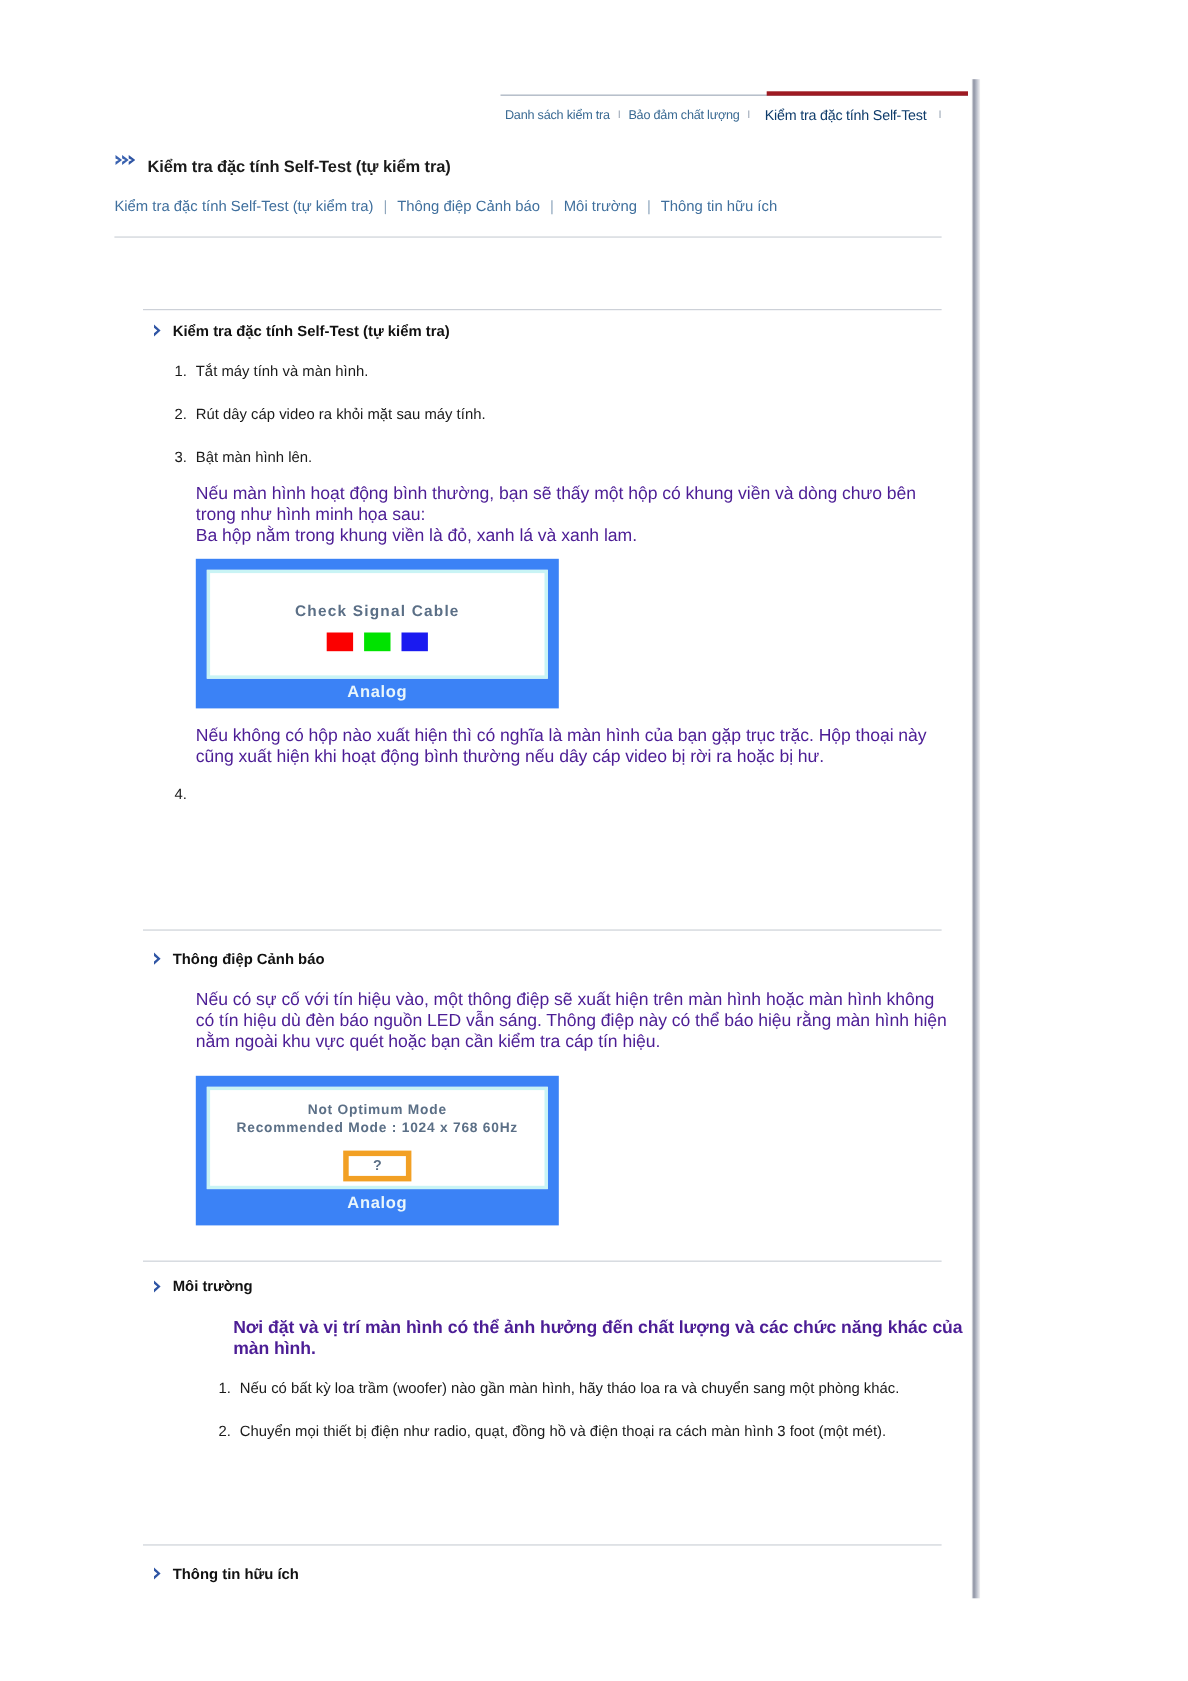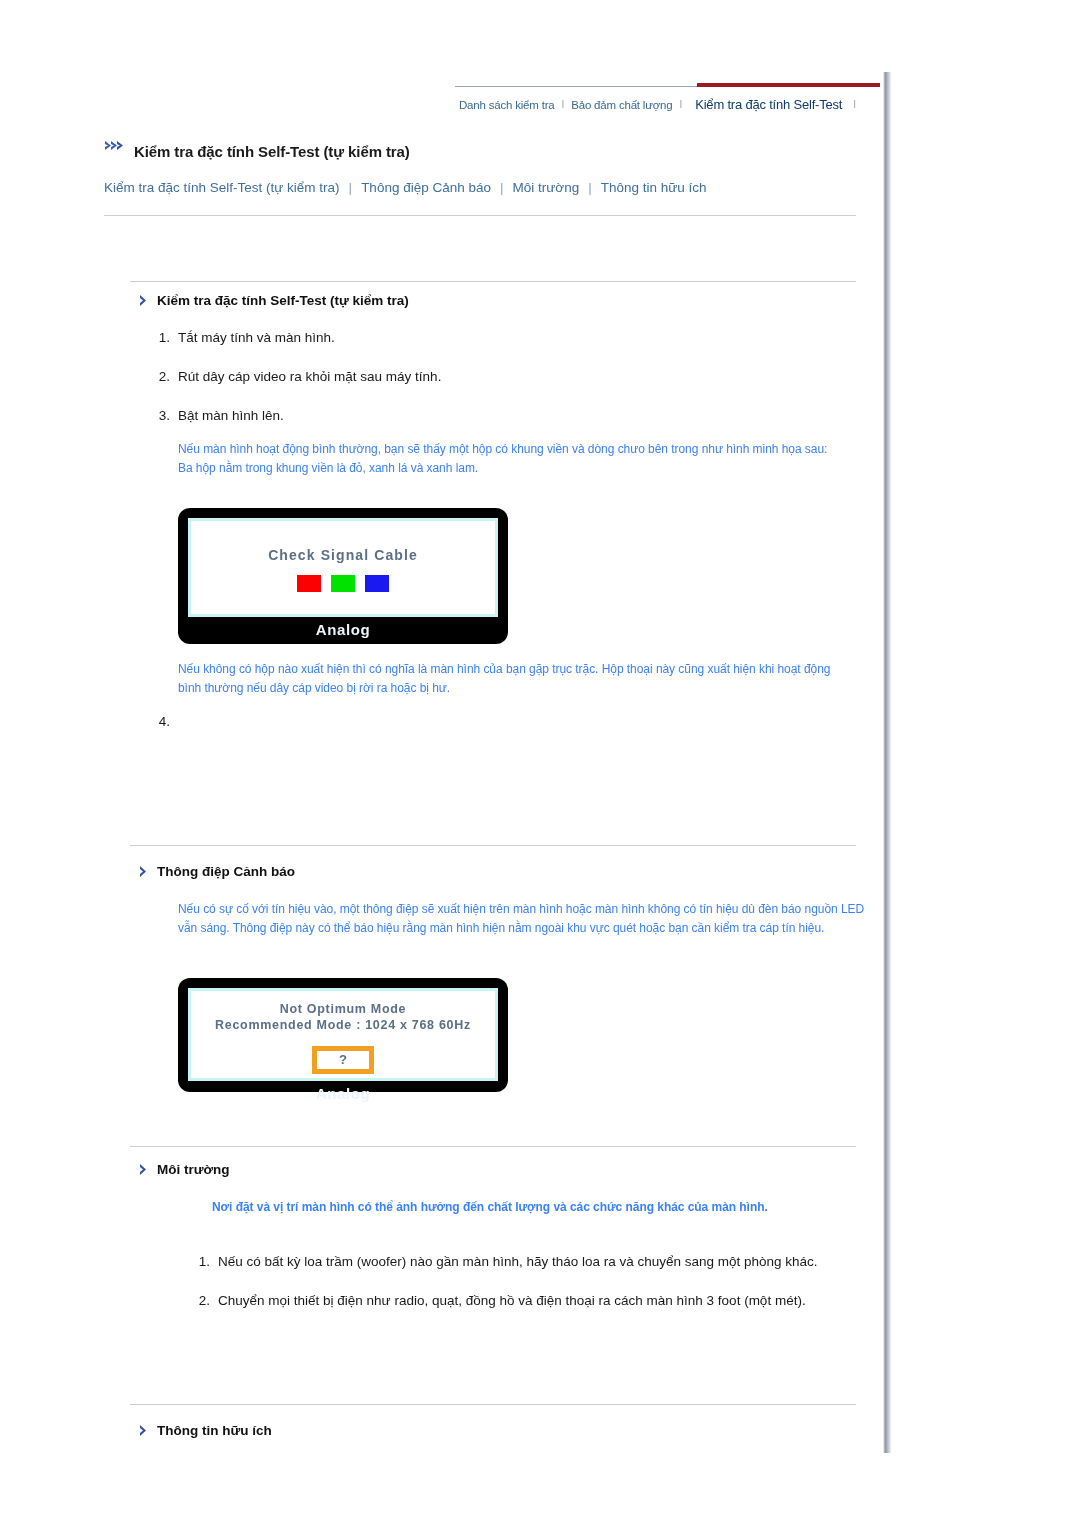--- a/index.html
+++ b/index.html
@@ -170,38 +170,37 @@
     left: 0;
     width: 24px;
     text-align: right;
   }
   .steps-1 { left: 146px; top: 328px; width: 700px; }
   .steps-4 { left: 146px; top: 712px; width: 710px; }
   .steps-env { left: 186px; top: 1252px; width: 660px; }
 
   .para {
     position: absolute;
-    font-size: 12px;
-    color: #3b82f6;
+    font-size: 16px;
+    color: #4c1d95;
     line-height: 19px;
     letter-spacing: -0.05px;
   }
   .para-normal { left: 178px; top: 440px; width: 672px; }
   .para-nobox  { left: 178px; top: 660px; width: 672px; }
   .para-nosign { left: 178px; top: 750px; width: 686px; }
   .para-warn   { left: 178px; top: 900px; width: 690px; }
   .para-env    { left: 178px; top: 1198px; width: 676px; font-weight: bold; margin-left: 34px; }
 
   
   .monitor {
     position: absolute;
-    background: #000000;
+    background: #3b82f6;
     padding: 10px 10px 3px 10px;
     box-shadow: 0 0 0 0 transparent;
-    border-radius: 12px;
   }
   .monitor .screen {
     background: #ffffff;
     border: 3px solid #c9f4f5;
     position: relative;
   }
   .monitor .label {
     text-align: center;
     font-size: 15px;
     font-weight: bold;
@@ -228,21 +227,21 @@
     gap: 10px;
     padding-top: 12px;
   }
   .rgb-row i { display: block; width: 24px; height: 17px; }
   .rgb-r { background: #fb0000; }
   .rgb-g { background: #00e300; }
   .rgb-b { background: #1a1af0; }
 
   #monitor-optimum {
     left: 178px; top: 978px;
-    width: 330px; height: 114px;
+    width: 330px; height: 136px;
   }
   #monitor-optimum .screen { height: 93px; }
   .opt-line1 {
     text-align: center;
     font-size: 12.5px;
     font-weight: bold;
     color: #5b6f86;
     letter-spacing: 0.7px;
     padding-top: 11px;
   }

